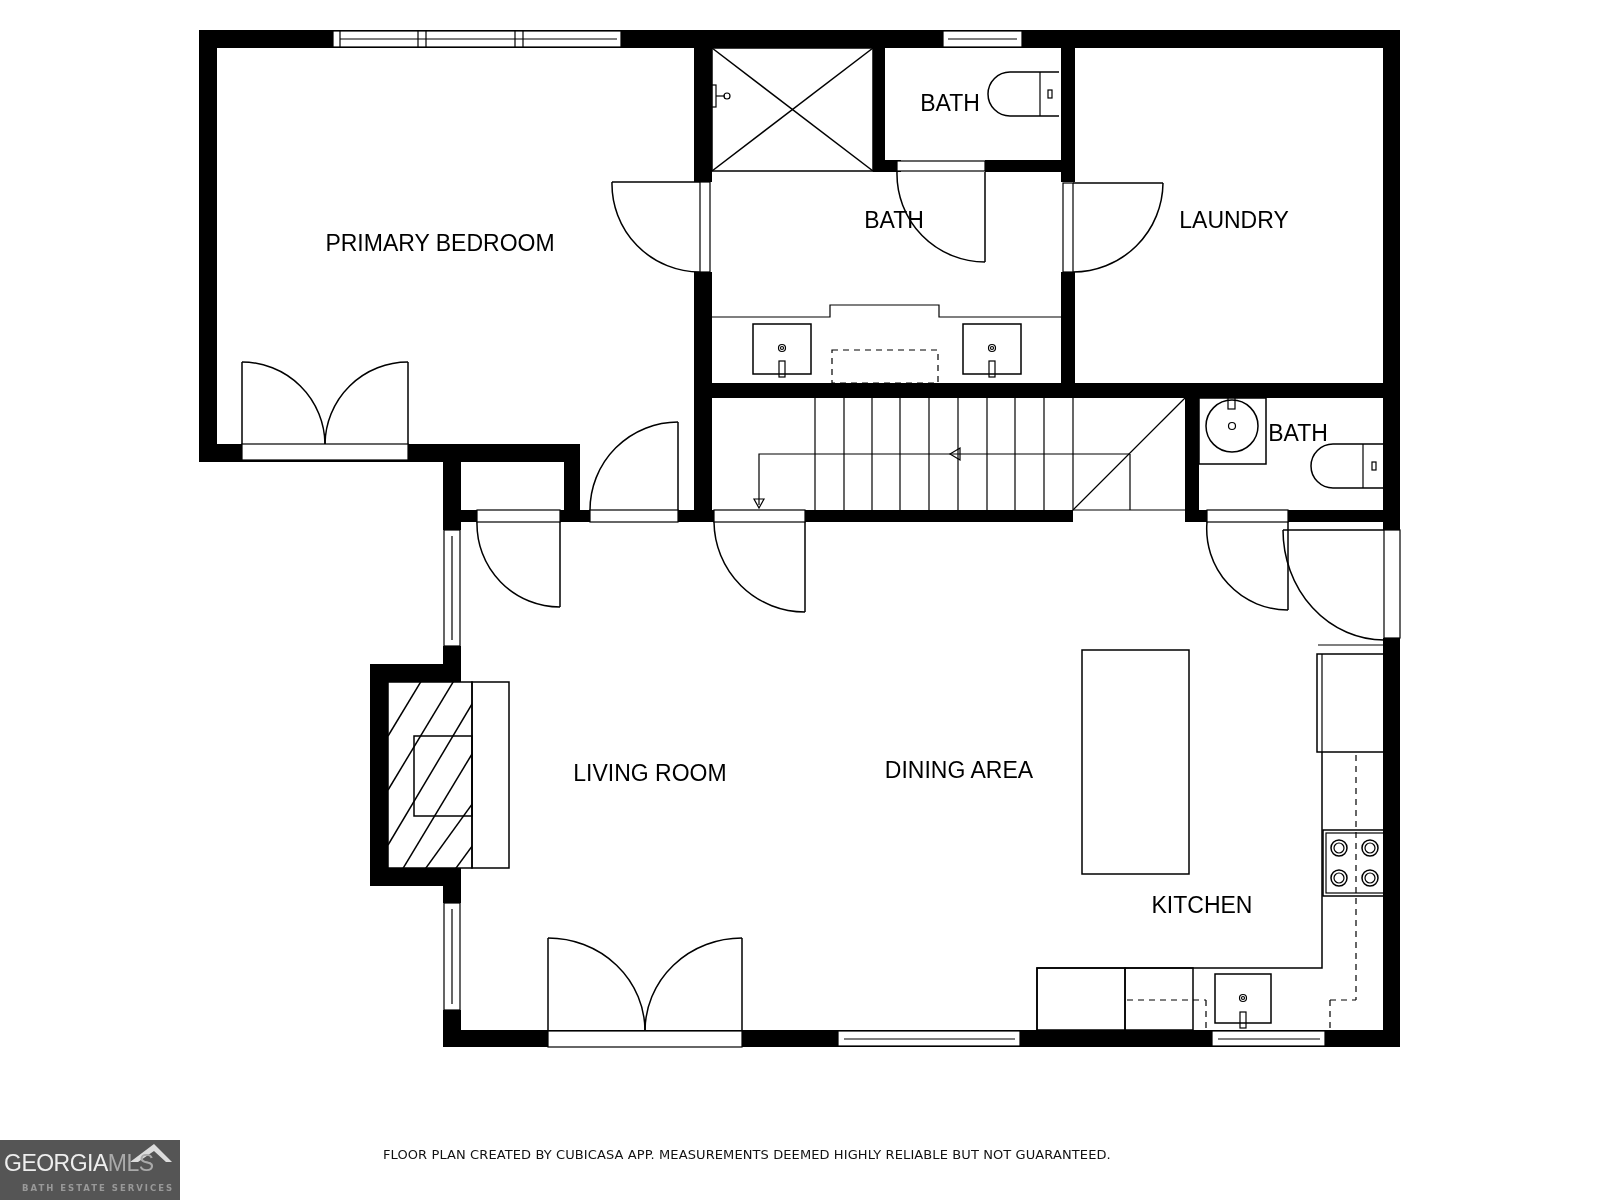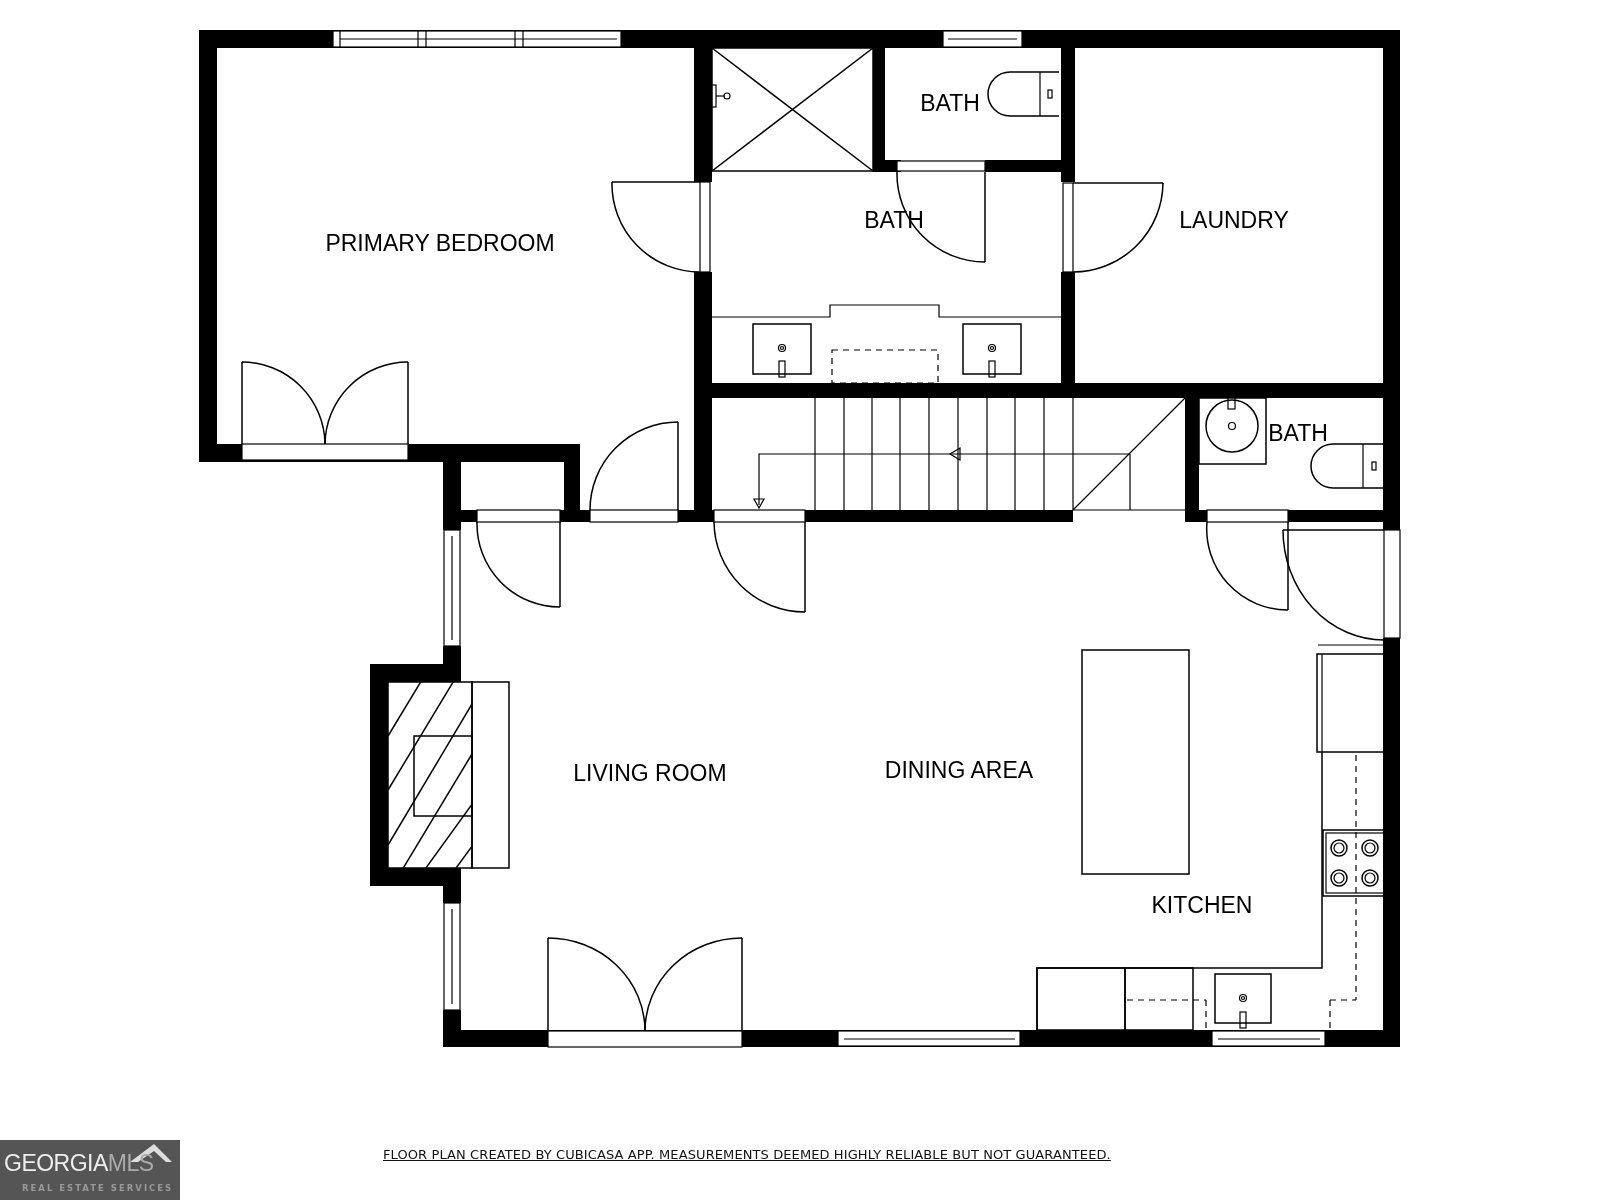--- a/index.html
+++ b/index.html
@@ -4,21 +4,21 @@
 <style>
   html,body{margin:0;padding:0;background:#fff;}
   body{width:1600px;height:1200px;position:relative;overflow:hidden;font-family:"Liberation Sans",sans-serif;}
   #plan{position:absolute;left:0;top:0;width:1600px;height:1200px;}
   .wall{fill:#000;}
   .ln{fill:none;stroke:#000;stroke-width:1.5;}
   .ln-thin{fill:none;stroke:#000;stroke-width:1.2;}
   .win{fill:#fff;stroke:#000;stroke-width:1.2;}
   .dash{fill:none;stroke:#000;stroke-width:1.2;stroke-dasharray:6 5;}
   .room-label{font-family:"Liberation Sans",sans-serif;font-size:23px;fill:#000;text-anchor:middle;}
-  .footer-note{position:absolute;left:383px;top:1147px;width:840px;font-family:"DejaVu Sans",sans-serif;font-size:13px;color:#111;letter-spacing:0.1px;white-space:nowrap;text-decoration:underline;}
+  .footer-note{position:absolute;left:383px;top:1147px;width:840px;font-family:"DejaVu Sans",sans-serif;font-size:13px;color:#111;letter-spacing:0.1px;white-space:nowrap;}
   .logo{position:absolute;left:0;top:1140px;width:180px;height:60px;background:#555;color:#eee;}
   .logo-main{position:absolute;left:4px;top:10px;font-family:"Liberation Sans",sans-serif;font-size:23px;letter-spacing:-0.5px;color:#eee;}
   .logo-main .mls{color:#aaa;}
   .logo-sub{position:absolute;left:22px;top:43px;font-family:"DejaVu Sans",sans-serif;font-size:8.5px;font-weight:bold;letter-spacing:2px;color:#999;}
   .logo-roof{position:absolute;left:128px;top:2px;width:44px;height:20px;}
 </style>
 </head>
 <body>
 
 <svg id="plan" viewBox="0 0 1600 1200" xmlns="http://www.w3.org/2000/svg">
@@ -270,16 +270,16 @@
     <text class="room-label" x="959" y="778">DINING AREA</text>
     <text class="room-label" x="1202" y="913">KITCHEN</text>
   </g>
 </svg>
 
 <div class="logo">
   <svg class="logo-roof" viewBox="0 0 44 20">
     <polygon points="2,20 26,2 44,20 38,20 26,9 10,20" fill="#ddd"></polygon>
   </svg>
   <div class="logo-main"><span>GEORGIA</span><span class="mls">MLS</span></div>
-  <div class="logo-sub">REAL ESTATE SERVICES</div>
+  <div class="logo-sub">BATH ESTATE SERVICES</div>
 </div>
 
 <div class="footer-note">FLOOR PLAN CREATED BY CUBICASA APP. MEASUREMENTS DEEMED HIGHLY RELIABLE BUT NOT GUARANTEED.</div>
 
 </body></html>

